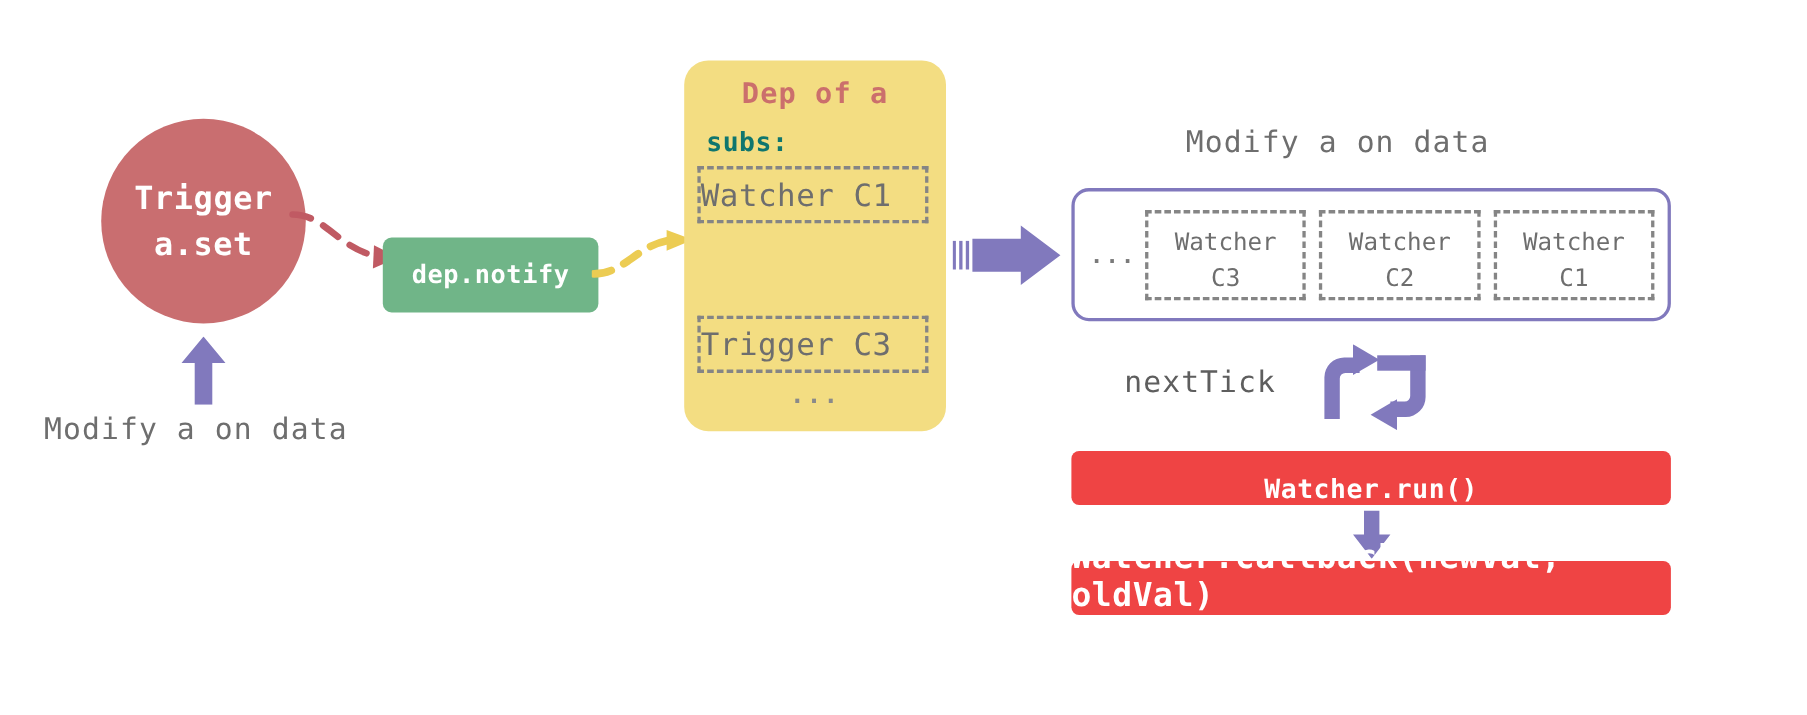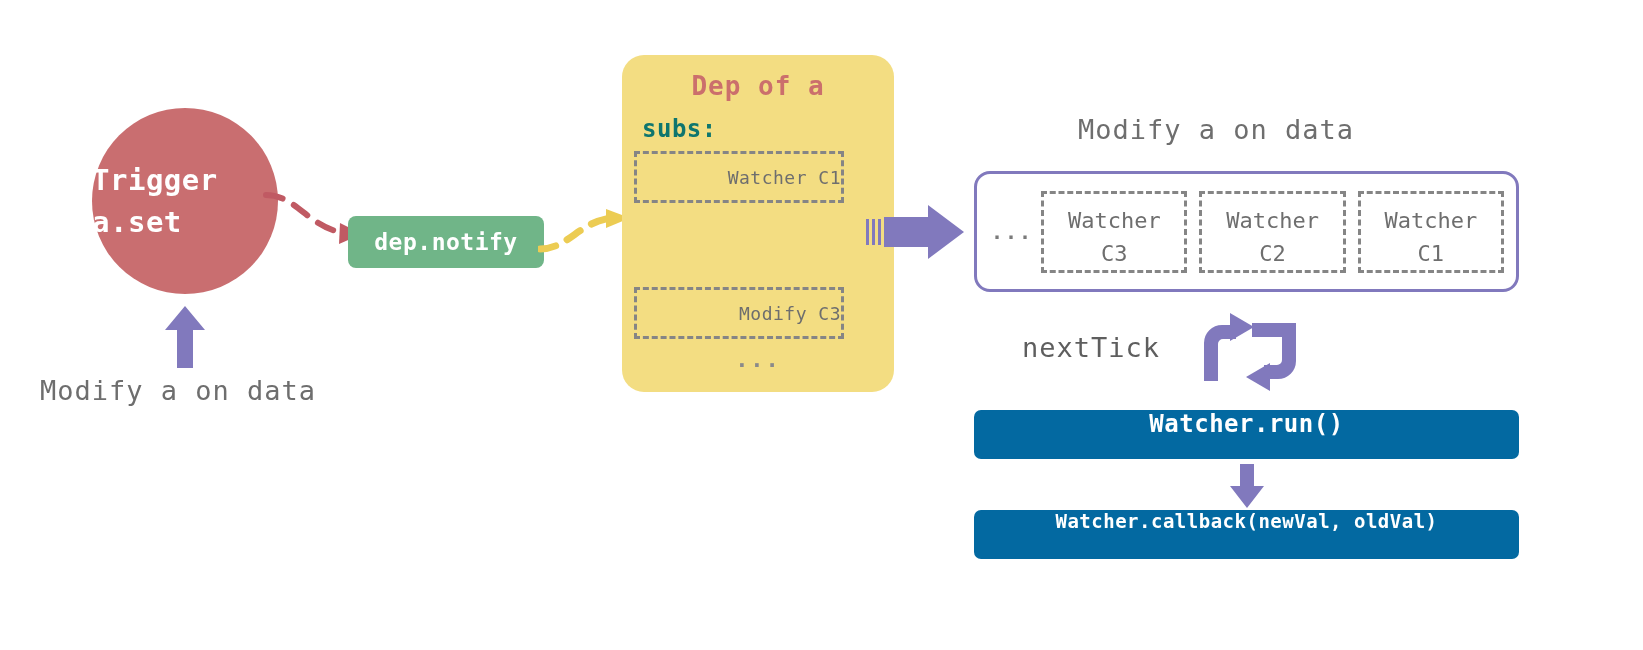--- a/index.html
+++ b/index.html
@@ -26,21 +26,21 @@
   #trigger-circle {
     position: absolute;
     left: 92px;
     top: 108px;
     width: 186px;
     height: 186px;
     border-radius: 50%;
     background: #c96e70;
     display: flex;
     flex-direction: column;
-    align-items: flex-start;
+    align-items: center;
     justify-content: center;
     color: #ffffff;
     font-size: 29px;
     font-weight: bold;
     line-height: 1.45;
     letter-spacing: 0.5px;
     text-align: center;
   }
   #trigger-circle .ln { display: block; }
 
@@ -63,21 +63,21 @@
     letter-spacing: 1px;
     white-space: nowrap;
   }
 
   
   #dep-notify {
     position: absolute;
     left: 348px;
     top: 216px;
     width: 196px;
-    height: 52px;
+    height: 68px;
     background: #70b588;
     border-radius: 8px;
     display: flex;
     align-items: center;
     justify-content: center;
     color: #ffffff;
     font-size: 23px;
     font-weight: bold;
     letter-spacing: 0.5px;
   }
@@ -97,21 +97,21 @@
     top: 205px;
     width: 98px;
     height: 56px;
   }
 
   
   #dep-card {
     position: absolute;
     left: 622px;
     top: 55px;
-    width: 272px;
+    width: 238px;
     height: 337px;
     background: #f3dd82;
     border-radius: 22px;
   }
   #dep-title {
     position: absolute;
     left: 0; right: 0;
     top: 16px;
     text-align: center;
     font-size: 26px;
@@ -130,22 +130,22 @@
   }
   .sub-item {
     position: absolute;
     left: 12px;
     width: 210px;
     height: 52px;
     border: 3px dashed #858585;
     box-sizing: border-box;
     display: flex;
     align-items: center;
-    justify-content: flex-end;
-    font-size: 18px;
+    justify-content: flex-start;
+    font-size: 28px;
     color: #6e6e6e;
     letter-spacing: 0.5px;
   }
   #sub-0 { top: 96px; }
   #sub-1 { top: 164px; }
   #sub-2 { top: 232px; }
   #dep-ellipsis {
     position: absolute;
     left: 0; right: 0;
     top: 292px;
@@ -227,42 +227,42 @@
     position: absolute;
     left: 1190px;
     top: 313px;
     width: 120px;
     height: 78px;
   }
 
   
   .green-bar {
     position: absolute;
-    background: #0369a1;
+    background: #ef4444;
     border-radius: 7px;
     display: flex;
-    align-items: flex-start;
+    align-items: flex-end;
     justify-content: center;
     color: #ffffff;
     font-weight: bold;
     letter-spacing: 0.5px;
   }
   #watcher-run {
     left: 974px;
     top: 410px;
     width: 545px;
     height: 49px;
     font-size: 24px;
   }
   #watcher-callback {
     left: 974px;
     top: 510px;
     width: 545px;
     height: 49px;
-    font-size: 19px;
+    font-size: 30px;
   }
   #run-arrow {
     position: absolute;
     left: 1228px;
     top: 464px;
     width: 38px;
     height: 44px;
   }
 </style>
 </head>
@@ -301,21 +301,21 @@
     </svg>
   </div>
 
   <div id="dep-card">
     <div id="dep-title">Dep of a</div>
     <div id="subs-label">subs:</div>
     <div class="sub-item" id="sub-0">
       <span>Watcher C1</span>
     </div>
     <div class="sub-item" id="sub-2">
-      <span>Modify C3</span>
+      <span>Trigger C3</span>
     </div>
     <div id="dep-ellipsis">...</div>
   </div>
 
   <div id="queue-arrow">
     <svg width="100" height="58" viewBox="0 0 100 58" xmlns="http://www.w3.org/2000/svg">
       <rect x="0" y="16" width="3" height="26" fill="#8179bd"></rect>
       <rect x="6" y="16" width="3" height="26" fill="#8179bd"></rect>
       <rect x="12" y="16" width="3" height="26" fill="#8179bd"></rect>
       <polygon points="18,14 62,14 62,2 98,29 62,56 62,44 18,44" fill="#8179bd"></polygon>

